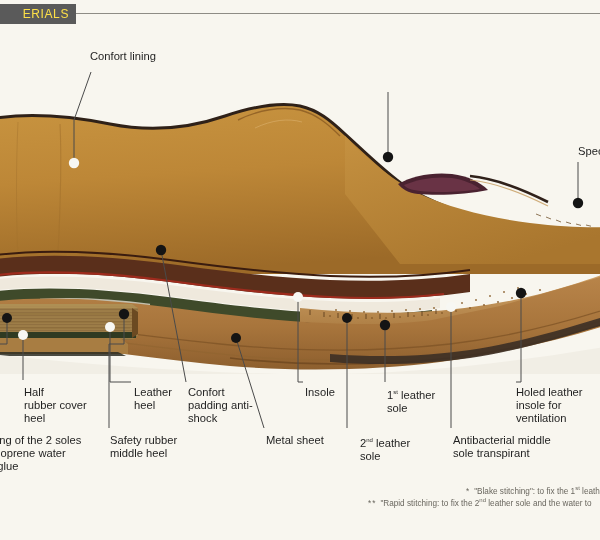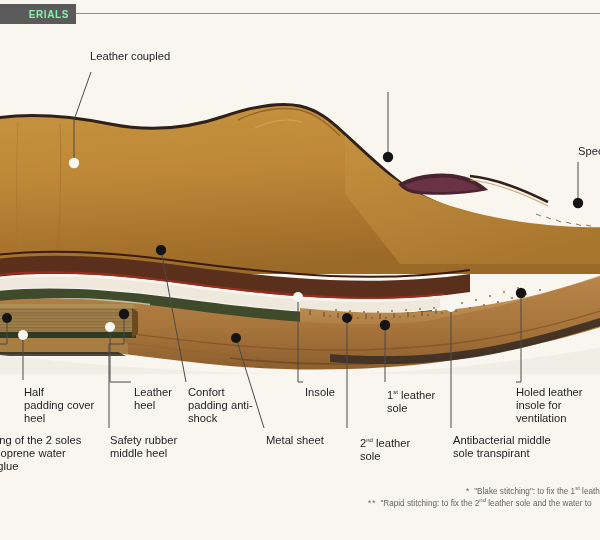--- a/index.html
+++ b/index.html
@@ -18,21 +18,21 @@
     position:absolute; left:0; top:13px; width:600px; height:1px;
     background:#8e8c85;
   }
   .hdr-tab {
     position:absolute; left:-36px; top:4px; width:112px; height:20px;
     background:#5a5a5a;
     display:flex; align-items:center; justify-content:flex-end;
     padding-right:7px;
   }
   .hdr-tab span {
-    color:#86efac; font-size:10px; font-weight:bold; letter-spacing:.6px;
+    color:#fde047; font-size:12px; font-weight:normal; letter-spacing:.6px;
     white-space:nowrap;
   }
 
   
   .photo {
     position:absolute; left:0; top:24px; width:600px; height:350px;
     overflow:hidden;
     background:#f8f6ef;
   }
   .photo svg { display:block; }
@@ -298,24 +298,24 @@
       <circle cx="161" cy="250" r="5.2" fill="#141414"></circle>
       <circle cx="236" cy="338" r="5.0" fill="#141414"></circle>
       <circle cx="298" cy="297" r="5.0" fill="#f7f7f3"></circle>
       <circle cx="385" cy="325" r="5.2" fill="#141414"></circle>
       <circle cx="347" cy="318" r="5.0" fill="#141414"></circle>
       <circle cx="451" cy="307" r="5.0" fill="#f7f7f3"></circle>
       <circle cx="521" cy="293" r="5.2" fill="#141414"></circle>
     </g>
   </svg>
 
-  <div class="lbl" style="left:90px;  top:50px;">Leather coupled</div>
+  <div class="lbl" style="left:90px;  top:50px;">Confort lining</div>
   <div class="lbl" style="left:578px; top:145px;">Speci</div>
   <div class="lbl" style="left:24px;  top:386px;">Half
-padding cover
+rubber cover
 heel</div>
   <div class="lbl" style="left:-12px; top:434px;">pling of the 2 soles
 neoprene water
 d glue</div>
   <div class="lbl" style="left:134px; top:386px;">Leather
 heel</div>
   <div class="lbl" style="left:110px; top:434px;">Safety rubber
 middle heel</div>
   <div class="lbl" style="left:188px; top:386px;">Confort
 padding anti-

